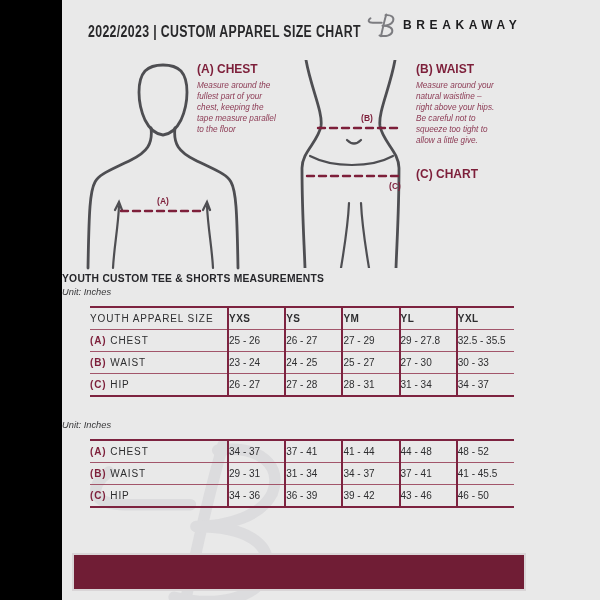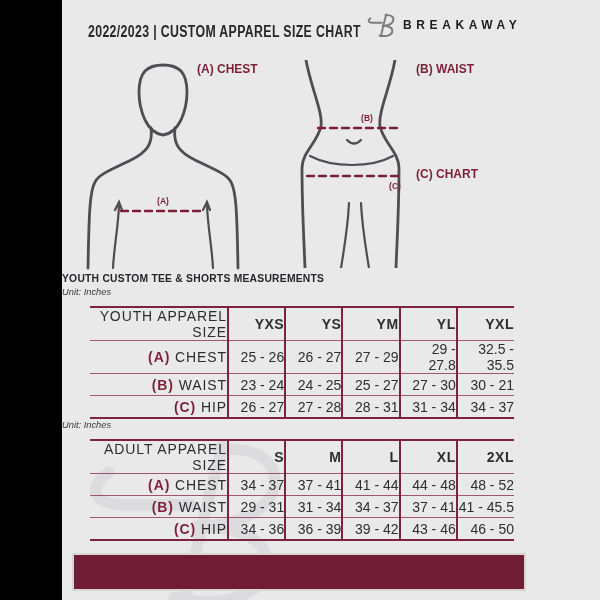--- a/index.html
+++ b/index.html
@@ -46,21 +46,21 @@
   #youth-title{top:273px;} #youth-unit{top:287px;}
   #adult-title{top:406px;} #adult-unit{top:420px;}
   
   table.size{
     position:absolute;left:28px;width:424px;border-collapse:collapse;
     table-layout:fixed;z-index:2;
   }
   #youth-table{top:306px;} #adult-table{top:439px;}
   table.size td{
     height:21px;border-top:1.4px solid #a2556a;border-bottom:1.4px solid #a2556a;
-    font-size:14px;color:#2e2e30;text-align:right;padding:0;
+    font-size:10px;color:#2e2e30;text-align:left;padding:0;
   }
   table.size tr:first-child td{border-top:2px solid #7d2340;}
   table.size tr:last-child td{border-bottom:2px solid #7d2340;}
   table.size td + td{border-left:2px solid #7d2340;margin-left:8px;}
   td.corner{text-align:left;padding-left:12px;font-size:9.4px;letter-spacing:.9px;color:#2c2c2e;}
   td.size-h{font-weight:bold;font-size:10px;letter-spacing:.5px;color:#1f1f21;}
   td.row-label{text-align:left;padding-left:12px;font-size:10px;letter-spacing:.9px;}
   td.row-label .pfx{color:#7d1f3a;font-weight:bold;}
   td.row-label .lbl{color:#2c2c2e;}
   
@@ -117,21 +117,32 @@
     <path stroke-width="2.2" d="M25,96 C48,108 86,108 108,96"></path>
     <path stroke-width="2.2" d="M64,143 C63,165 59,190 56,208"></path>
     <path stroke-width="2.2" d="M76,143 C77,165 81,190 84,208"></path>
     <path stroke="#7d1f3a" stroke-width="2.4" stroke-dasharray="7 5" d="M33,68 L115,68"></path>
     <path stroke="#7d1f3a" stroke-width="2.4" stroke-dasharray="7 5" d="M22,116 L118,116"></path>
     <text x="82" y="61" text-anchor="middle" stroke="none" fill="#7d1f3a" font-size="8.5" font-weight="bold" font-family="Liberation Sans, sans-serif">(B)</text>
     <text x="110" y="129" text-anchor="middle" stroke="none" fill="#7d1f3a" font-size="8.5" font-weight="bold" font-family="Liberation Sans, sans-serif">(C)</text>
   </svg>
 
   <div id="chest-h" class="guide-h">(A) CHEST</div>
+  <div id="chest-p" class="guide-p">Measure around the
+fullest part of your
+chest, keeping the
+tape measure parallel
+to the floor</div>
   <div id="waist-h" class="guide-h">(B) WAIST</div>
+  <div id="waist-p" class="guide-p">Measure around your
+natural waistline –
+right above your hips.
+Be careful not to
+squeeze too tight to
+allow a little give.</div>
   <div id="hips-h" class="guide-h">(C) CHART</div>
 
   <div id="youth-title" class="section-title">YOUTH CUSTOM TEE &amp; SHORTS MEASUREMENTS</div>
   <div id="youth-unit" class="unit">Unit: Inches</div>
   <table id="youth-table" class="size">
     <colgroup>
         <col style="width:138px">
         <col>
         <col>
         <col>
@@ -154,21 +165,21 @@
       <td>27 - 29</td>
       <td>29 - 27.8</td>
       <td>32.5 - 35.5</td>
     </tr>
     <tr>
       <td class="row-label"><span class="pfx">(B)</span> <span class="lbl">WAIST</span></td>
       <td>23 - 24</td>
       <td>24 - 25</td>
       <td>25 - 27</td>
       <td>27 - 30</td>
-      <td>30 - 21</td>
+      <td>30 - 33</td>
     </tr>
     <tr>
       <td class="row-label"><span class="pfx">(C)</span> <span class="lbl">HIP</span></td>
       <td>26 - 27</td>
       <td>27 - 28</td>
       <td>28 - 31</td>
       <td>31 - 34</td>
       <td>34 - 37</td>
     </tr>
   </tbody>
@@ -178,28 +189,20 @@
   <table id="adult-table" class="size">
     <colgroup>
         <col style="width:138px">
         <col>
         <col>
         <col>
         <col>
         <col>
       </colgroup>
     <tbody>
-        <tr>
-      <td class="corner">ADULT APPAREL SIZE</td>
-      <td class="size-h">S</td>
-      <td class="size-h">M</td>
-      <td class="size-h">L</td>
-      <td class="size-h">XL</td>
-      <td class="size-h">2XL</td>
-    </tr>
     <tr>
       <td class="row-label"><span class="pfx">(A)</span> <span class="lbl">CHEST</span></td>
       <td>34 - 37</td>
       <td>37 - 41</td>
       <td>41 - 44</td>
       <td>44 - 48</td>
       <td>48 - 52</td>
     </tr>
     <tr>
       <td class="row-label"><span class="pfx">(B)</span> <span class="lbl">WAIST</span></td>

